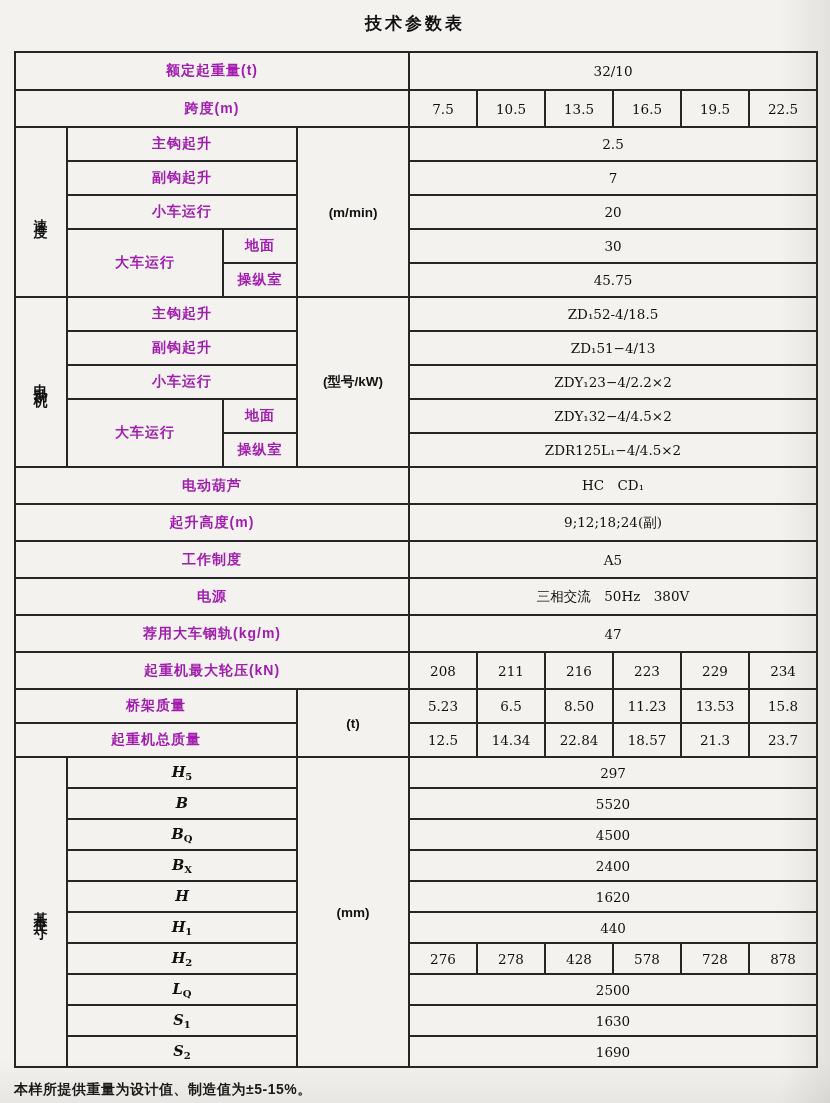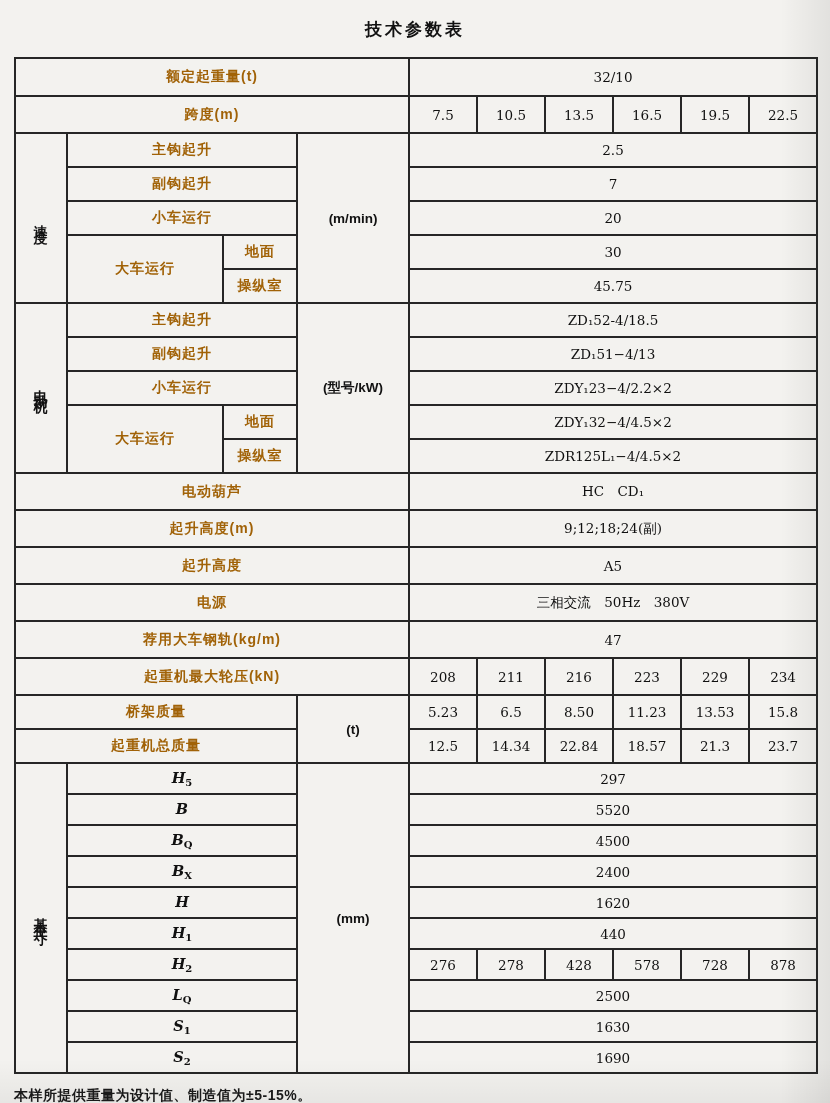--- a/index.html
+++ b/index.html
@@ -9,21 +9,21 @@
       linear-gradient(90deg, rgba(0,0,0,0) 94%, rgba(0,0,0,0.07) 100%),
       linear-gradient(180deg, rgba(0,0,0,0) 96%, rgba(0,0,0,0.05) 100%),
       #f3f2ef;
     font-family:"Liberation Sans",sans-serif;
     color:#161616;
     position:relative;
     overflow:hidden;
   }
   .page-title{
     margin:0;
-    padding-top:18px;
+    padding-top:12px;
     text-align:center;
     font-size:17px;
     font-weight:bold;
     letter-spacing:3px;
     color:#111;
   }
   table.params{
     margin:16px 0 0 14px;
     width:802px;
     border-collapse:collapse;
@@ -36,21 +36,21 @@
     padding:0;
     overflow:hidden;
   }
   tr.h38{height:38px}
   tr.h37{height:37px}
   tr.h34{height:34px}
   tr.h31{height:31px}
   .lbl{
     font-weight:bold;
     font-size:14px;
-    color:#a16207;
+    color:#a21caf;
     letter-spacing:1px;
   }
   .val{
     font-family:"DejaVu Serif","Liberation Serif",serif;
     font-weight:normal;
     font-size:13.5px;
     color:#101010;
     white-space:pre;
   }
   .unit{
@@ -172,21 +172,21 @@
 
   <tr class="h37">
     <td colspan="4" class="lbl">电动葫芦</td>
     <td colspan="6" class="val">HC　CD₁</td>
   </tr>
   <tr class="h37">
     <td colspan="4" class="lbl">起升高度(m)</td>
     <td colspan="6" class="val">9;12;18;24(副)</td>
   </tr>
   <tr class="h37">
-    <td colspan="4" class="lbl">起升高度</td>
+    <td colspan="4" class="lbl">工作制度</td>
     <td colspan="6" class="val">A5</td>
   </tr>
   <tr class="h37">
     <td colspan="4" class="lbl">电源</td>
     <td colspan="6" class="val">三相交流　50Hz　380V</td>
   </tr>
   <tr class="h37">
     <td colspan="4" class="lbl">荐用大车钢轨(kg/m)</td>
     <td colspan="6" class="val">47</td>
   </tr>

